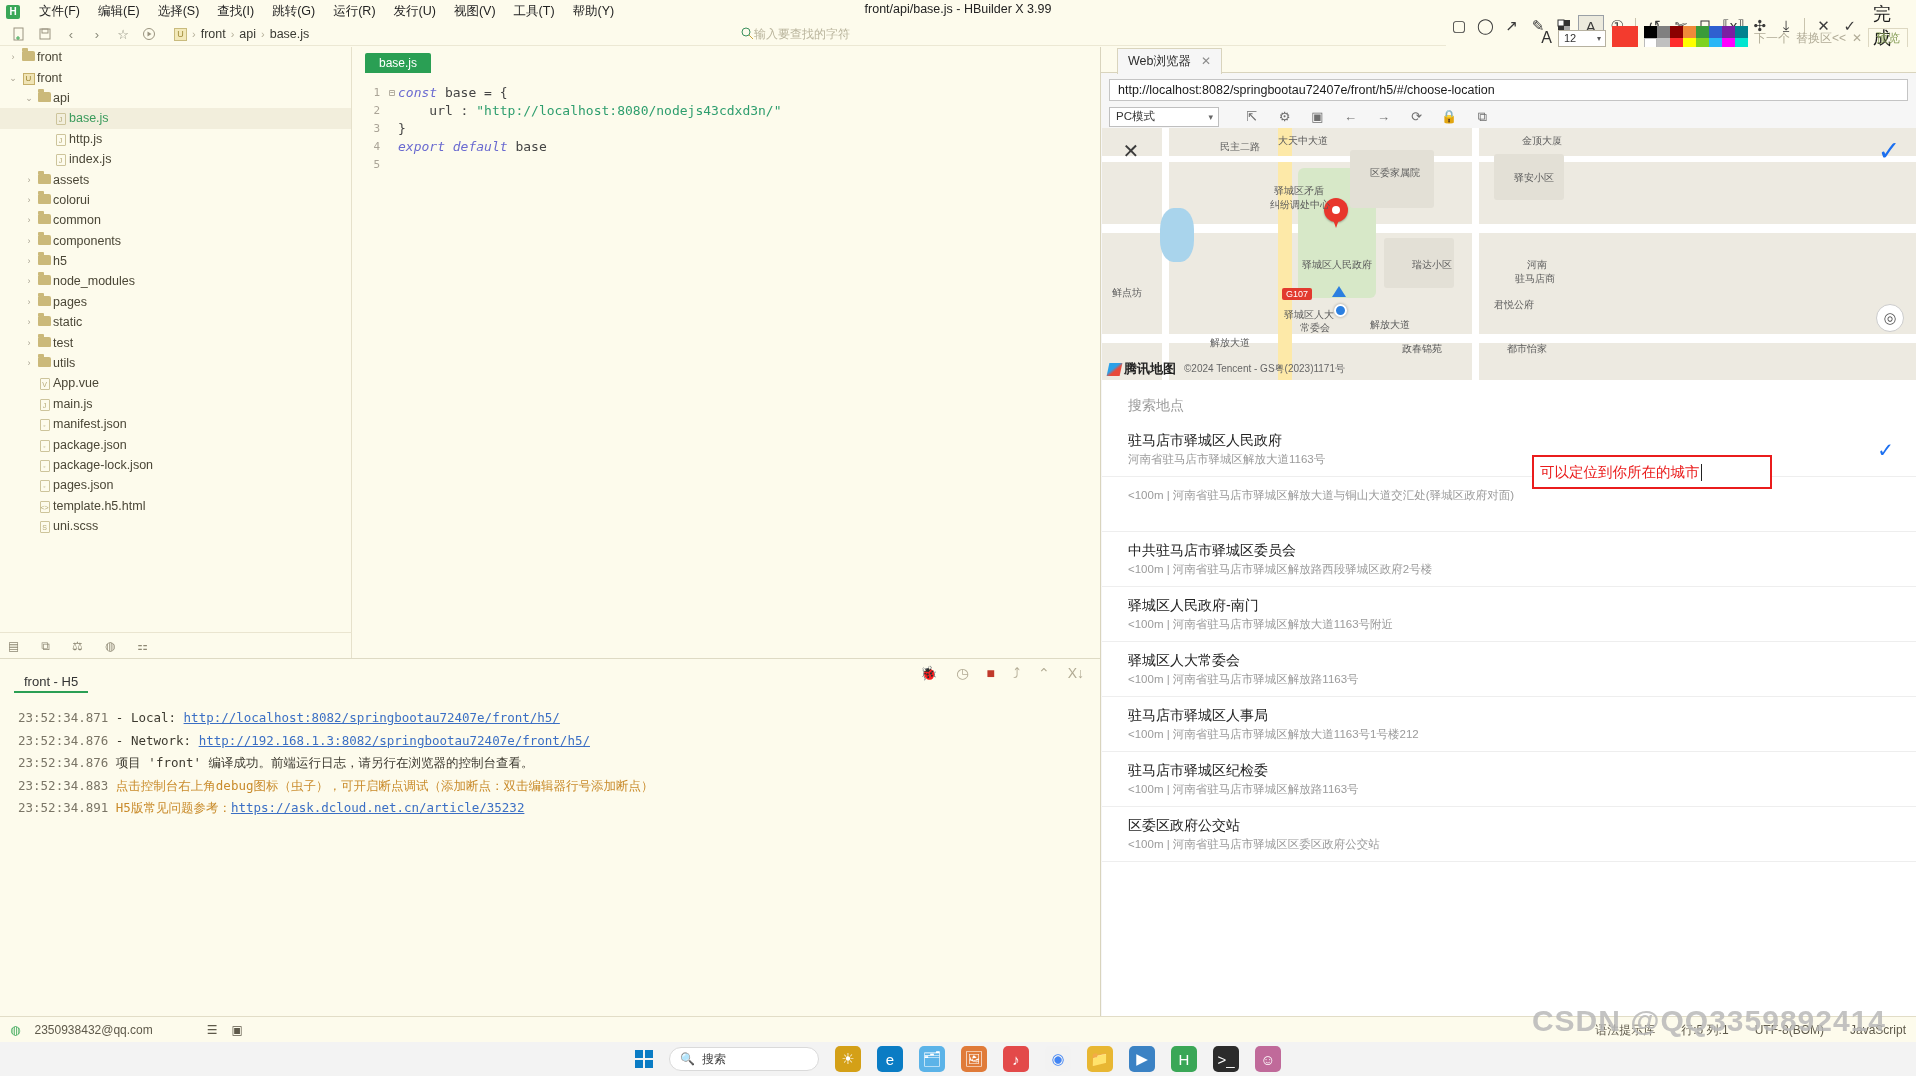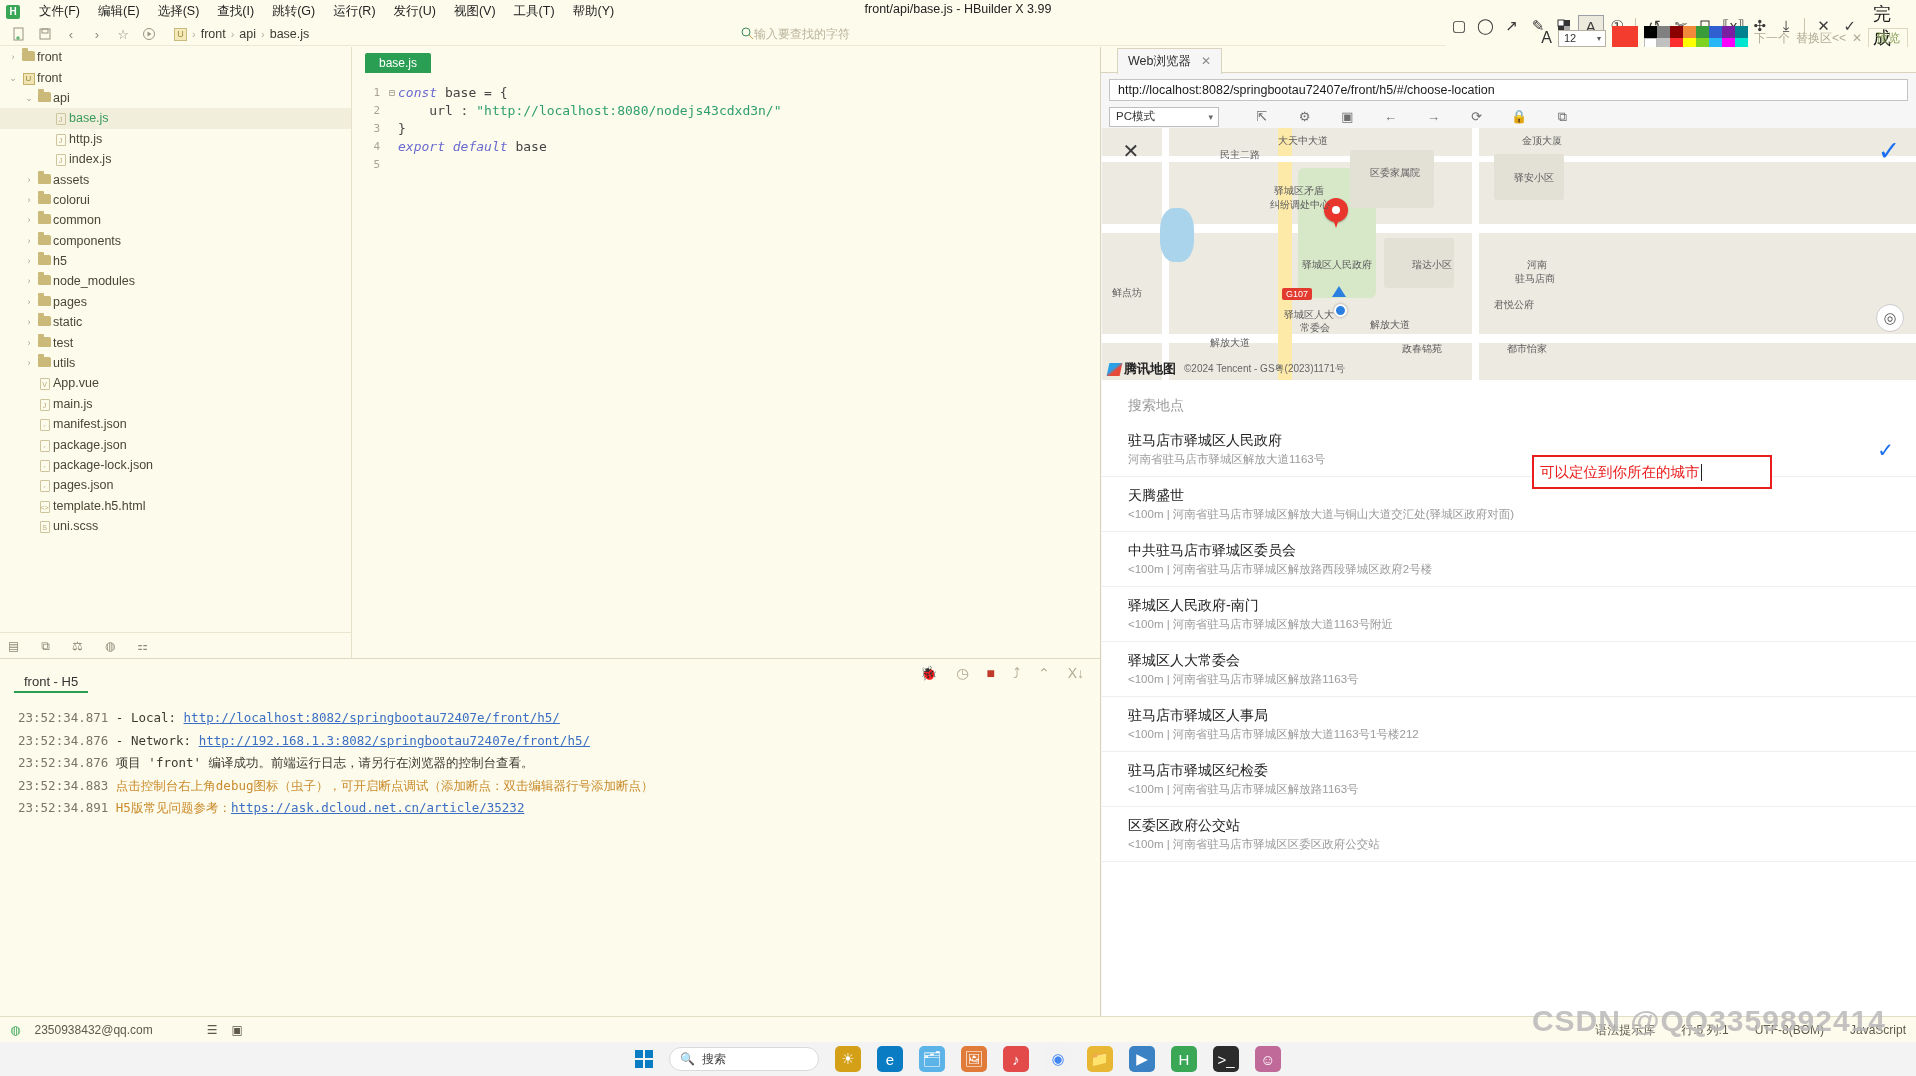--- a/index.html
+++ b/index.html
@@ -70,21 +70,21 @@
   .cwarn { color:#c98b2b; }
   .statusbar { position:absolute; left:0; top:1016px; width:1916px; height:26px; background:#fdfbec; border-top:1px solid #e2ddc7; display:flex; align-items:center; padding-left:10px; gap:14px; font-size:12px; color:#5e594a;}
   .sb-right { position:absolute; right:10px; top:0; height:26px; display:flex; align-items:center; gap:26px; font-size:12px; color:#5e594a;}
 
   
   .browser { position:absolute; left:1100px; top:47px; width:816px; height:969px; background:#f6f6f6; border-left:1px solid #d9d4bd;}
   .btabs { height:26px; display:flex; align-items:center; padding-left:16px; background:#fdfbec; border-bottom:1px solid #d9d4bd;}
   .btab { font-size:12.5px; color:#2c2c2c; display:flex; align-items:center; gap:10px; background:#f6f6f6; padding:4px 10px; border:1px solid #d9d4bd; border-bottom:none; position:relative; top:1px;}
   .btab .x { color:#8c8c8c; font-size:12px; }
   .urlbar { margin:6px 8px 0 8px; height:22px; background:#fff; border:1px solid #c4c4c4; display:flex; align-items:center; padding:0 8px; font-size:12.5px; color:#1a1a1a;}
-  .btoolbar { height:28px; display:flex; align-items:center; gap:18px; padding:3px 8px 0 8px; }
+  .btoolbar { height:28px; display:flex; align-items:center; gap:8px; padding:3px 8px 0 8px; }
   .devsel { width:110px; height:20px; border:1px solid #bfbfbf; background:#fff; font-size:11.5px; color:#333; display:flex; align-items:center; padding-left:6px; position:relative;}
   .devsel:after { content:"▾"; position:absolute; right:5px; color:#666; font-size:9px; }
   .bticon { width:25px; height:22px; display:flex; align-items:center; justify-content:center; color:#6f6f6f; font-size:13px; }
   .bticon.first { margin-left:12px; }
 
   
   .mapwrap { position:absolute; left:1102px; top:128px; width:814px; height:252px; overflow:hidden; background:#eceae2;}
   .mapbg { position:absolute; inset:0; background:
      linear-gradient(90deg, rgba(0,0,0,0) 0, rgba(0,0,0,0) 100%), #edeae1; }
   .road { position:absolute; background:#ffffff; }
@@ -511,21 +511,21 @@
     <div class="map-locate">◎</div>
 
     <div class="map-attr">
       <span class="tencent-logo">
         <span class="tl-mark"></span>
         <span>腾讯地图</span>
       </span>
       <span>©2024 Tencent - GS粤(2023)1171号</span>
     </div>
     <div id="maplabels">
-        <span class="maplabel" style="left: 118px; top: 20px;">民主二路</span>
+        <span class="maplabel" style="left: 118px; top: 12px;">民主二路</span>
         <span class="maplabel" style="left: 176px; top: 6px;">大天中大道</span>
         <span class="maplabel" style="left: 268px; top: 38px;">区委家属院</span>
         <span class="maplabel" style="left: 420px; top: 6px;">金顶大厦</span>
         <span class="maplabel" style="left: 412px; top: 43px;">驿安小区</span>
         <span class="maplabel" style="left: 172px; top: 56px;">驿城区矛盾</span>
         <span class="maplabel" style="left: 168px; top: 70px;">纠纷调处中心</span>
         <span class="maplabel" style="left: 200px; top: 130px;">驿城区人民政府</span>
         <span class="maplabel" style="left: 310px; top: 130px;">瑞达小区</span>
         <span class="maplabel" style="left: 425px; top: 130px;">河南</span>
         <span class="maplabel" style="left: 413px; top: 144px;">驻马店商</span>
@@ -544,21 +544,20 @@
     <span class="ph">搜索地点</span>
   </div>
 
   <div class="poilist" id="poilist">
       <div class="poi">
         <div class="name">驻马店市驿城区人民政府</div>
         <div class="addr">河南省驻马店市驿城区解放大道1163号</div>
         <div class="tick">✓</div>
       </div>
       <div class="poi">
-        <div class="name">天腾盛世</div>
         <div class="addr"><span>&lt;100m</span> | 河南省驻马店市驿城区解放大道与铜山大道交汇处(驿城区政府对面)</div>
       </div>
       <div class="poi">
         <div class="name">中共驻马店市驿城区委员会</div>
         <div class="addr"><span>&lt;100m</span> | 河南省驻马店市驿城区解放路西段驿城区政府2号楼</div>
       </div>
       <div class="poi">
         <div class="name">驿城区人民政府-南门</div>
         <div class="addr"><span>&lt;100m</span> | 河南省驻马店市驿城区解放大道1163号附近</div>
       </div>

